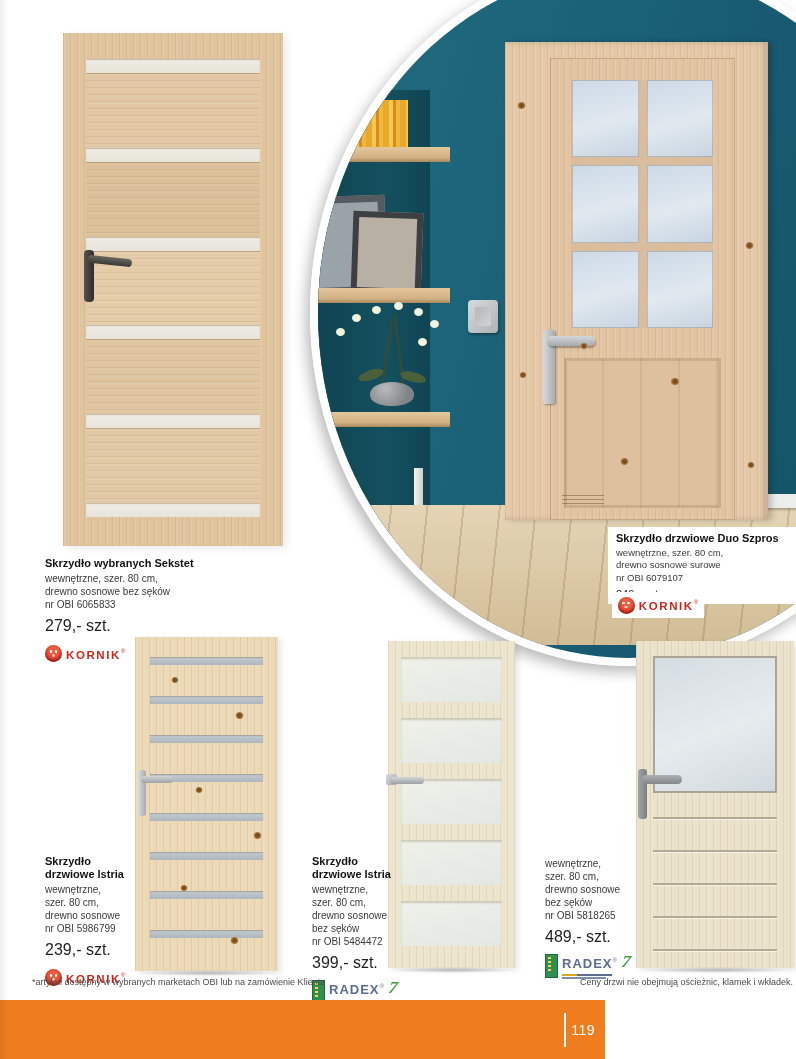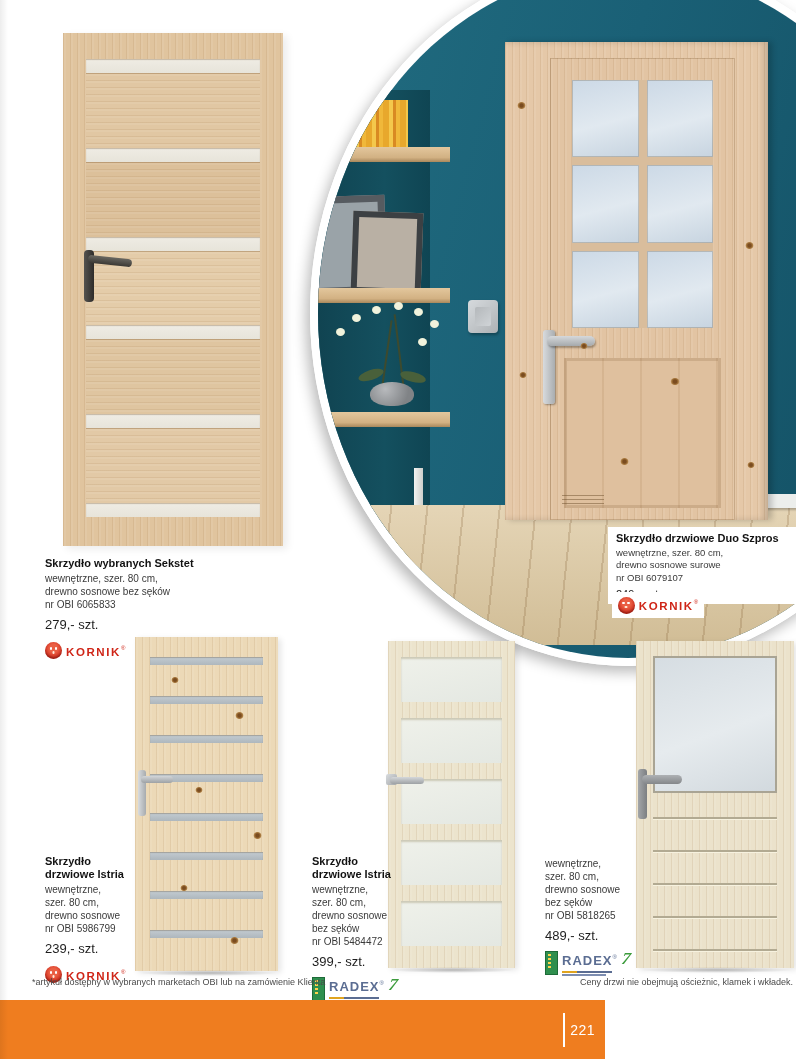--- a/index.html
+++ b/index.html
@@ -110,21 +110,21 @@
   .groove{position:absolute;left:17px;width:124px;height:2px;background:#b2aa92;box-shadow:0 1px 0 #f7f2df;}
   .mar-plate{position:absolute;left:2px;top:128px;width:9px;height:50px;border-radius:3px;
         background:linear-gradient(90deg,#a3a6a9,#7c7f82);}
   .mar-lever{position:absolute;left:6px;top:134px;width:40px;height:9px;border-radius:5px;
         background:linear-gradient(180deg,#aeb1b4,#84878a);}
 
   
   .pinfo{position:absolute;}
   .t-title{font-weight:bold;font-size:11px;line-height:1.18;color:#121212;}
   .t-desc{font-size:10px;line-height:1.3;color:#3a3a3a;white-space:pre-line;margin-top:2px;}
-  .t-price{font-size:13px;color:#1e1e1e;margin-top:6px;}
+  .t-price{font-size:16px;color:#1e1e1e;margin-top:6px;}
   .pos-sek{left:45px;top:557px;width:160px;}
   .pos-okt{left:45px;top:855px;width:92px;}
   .pos-ist{left:312px;top:855px;width:88px;}
   .pos-mar{left:545px;top:855px;width:90px;}
   .duo-info .t-title{font-size:11px;}
   .duo-info .t-desc{font-size:9.5px;}
   .duo-info .t-price{font-size:11px;margin-top:4px;}
 
   
   .kornik{display:flex;align-items:center;gap:4px;margin-top:10px;}
@@ -364,18 +364,18 @@
   </div>
 
   <div class="footnotes">
     <span class="fn-left">*artykuł dostępny w wybranych marketach OBI lub na zamówienie Klienta</span>
     <span class="fn-right">Ceny drzwi nie obejmują ościeżnic, klamek i wkładek.</span>
   </div>
 
   <div class="footer-orange">
     <div class="pageno-wrap">
       <span class="pageno-line"></span>
-      <span class="pageno">221</span>
+      <span class="pageno">119</span>
     </div>
   </div>
 
   <div class="edge-shade"></div>
 </div>
 
 </body></html>

